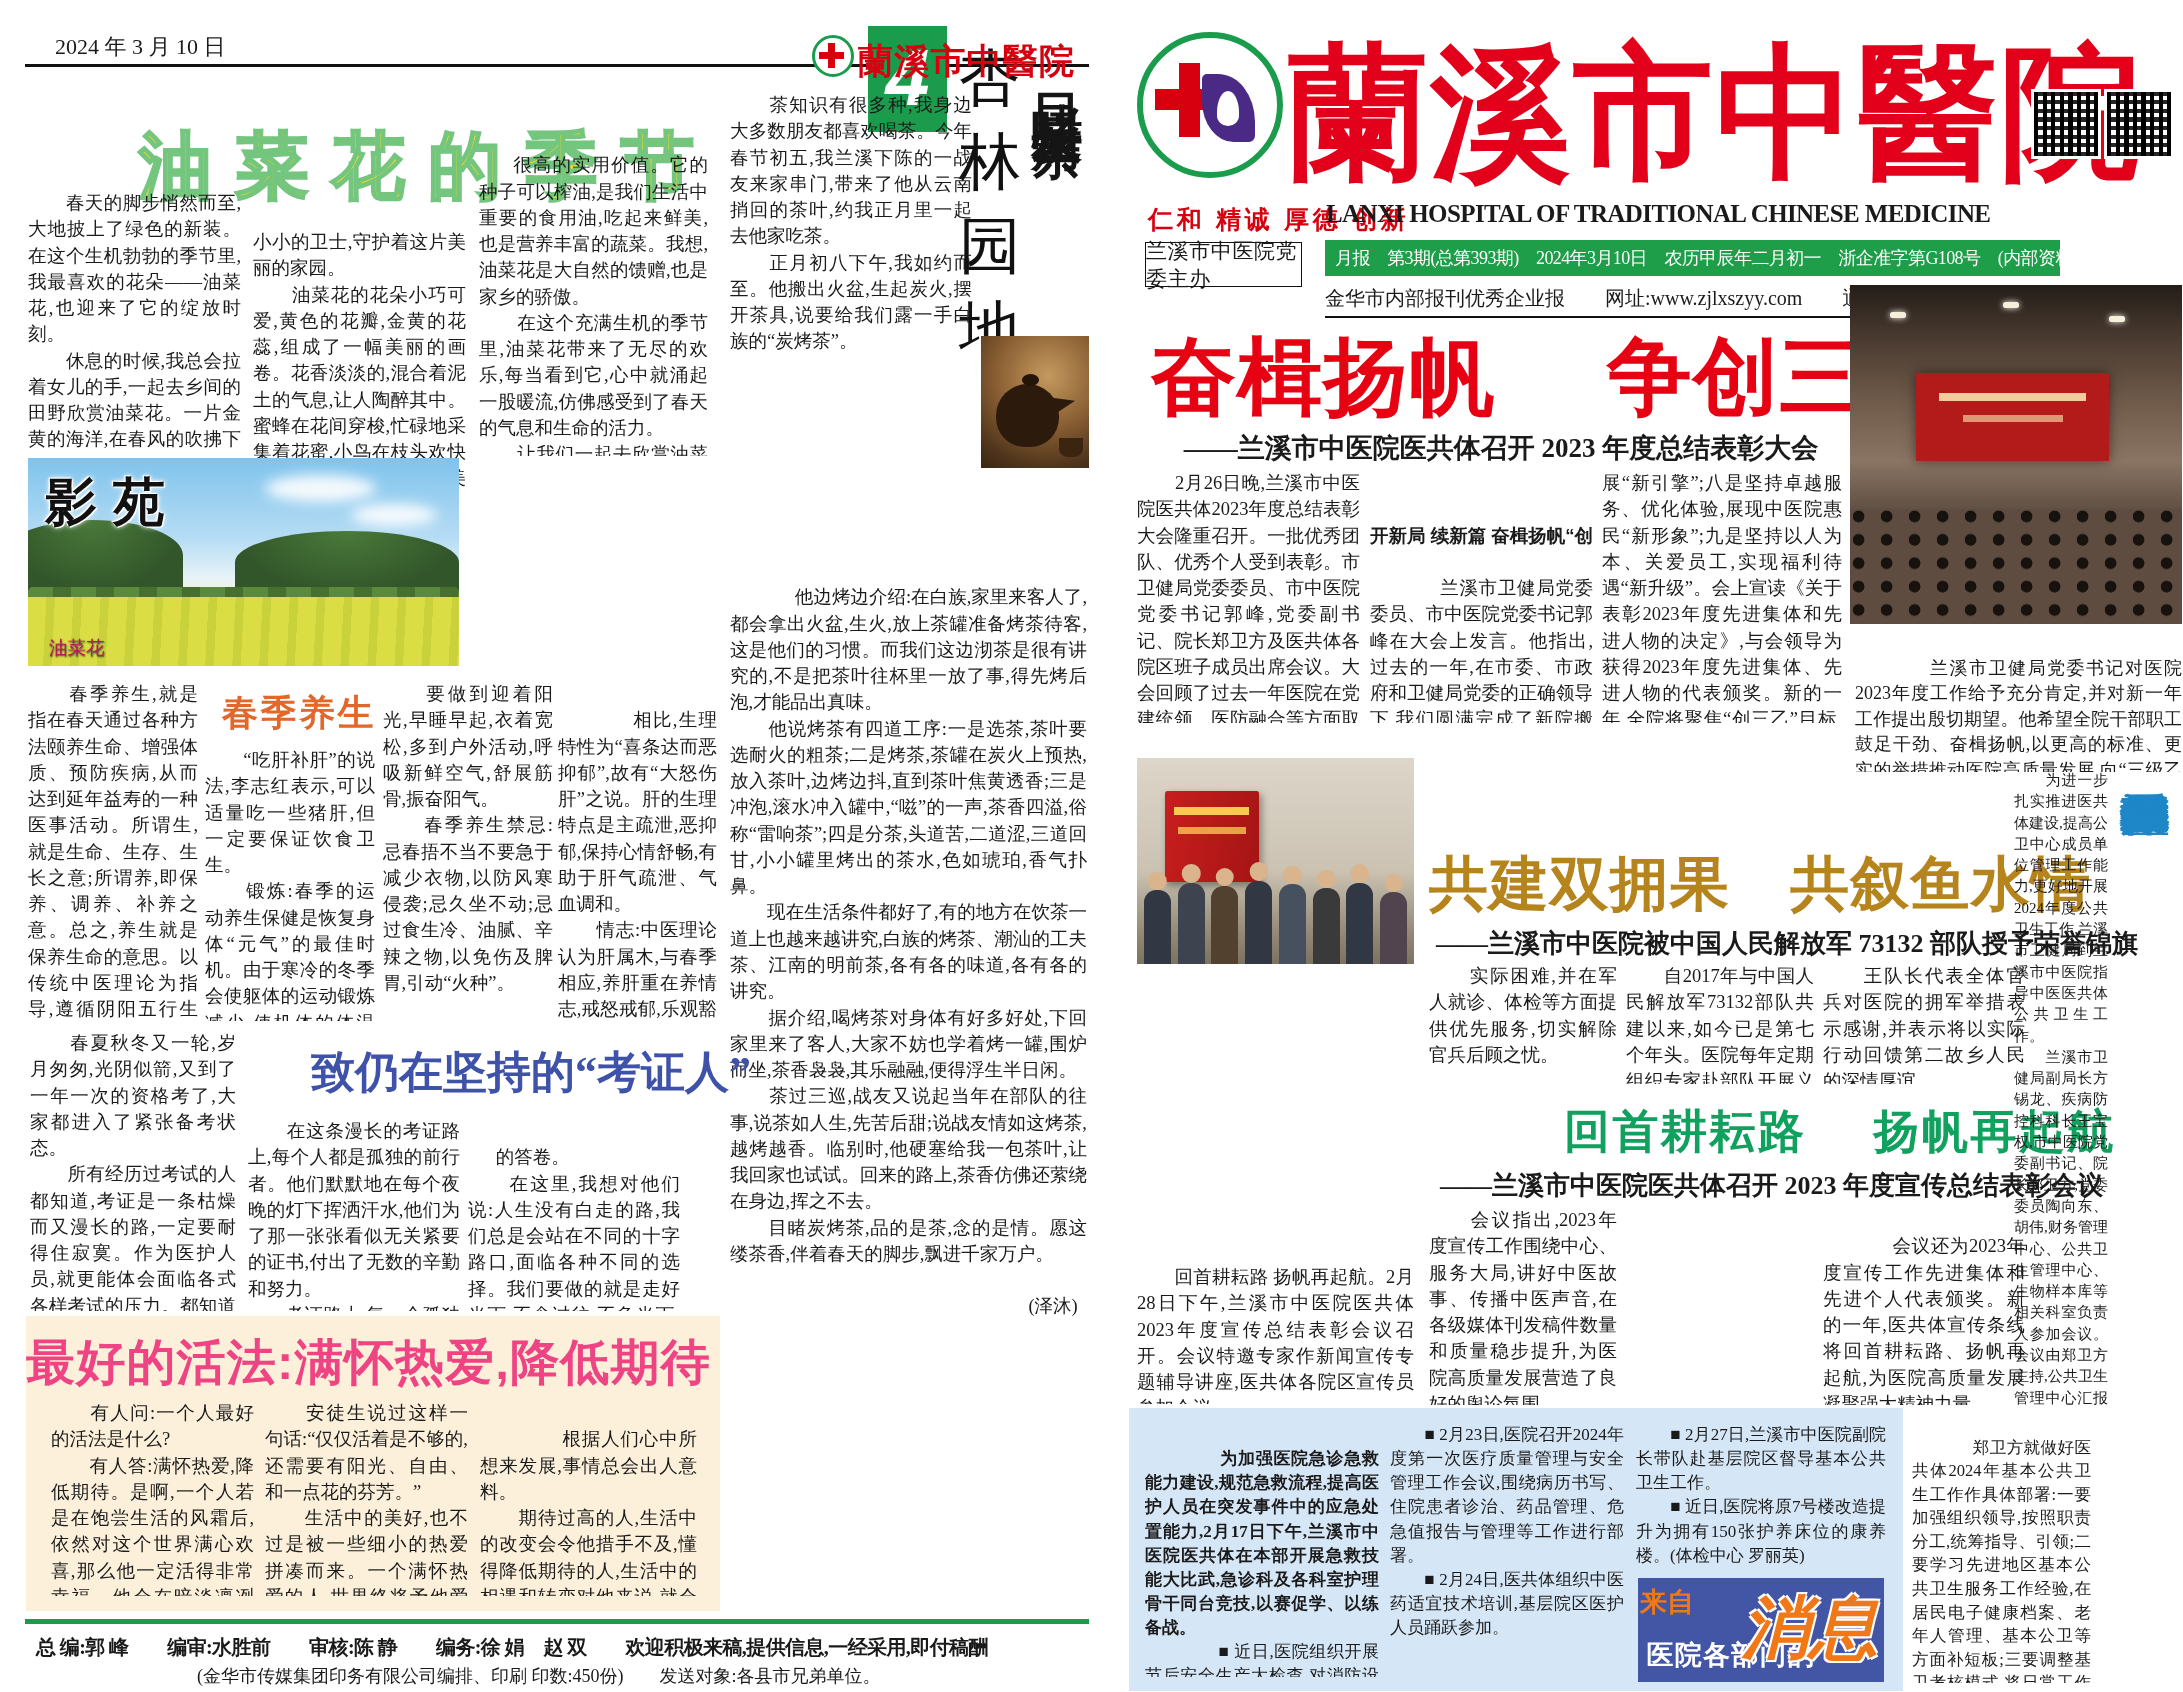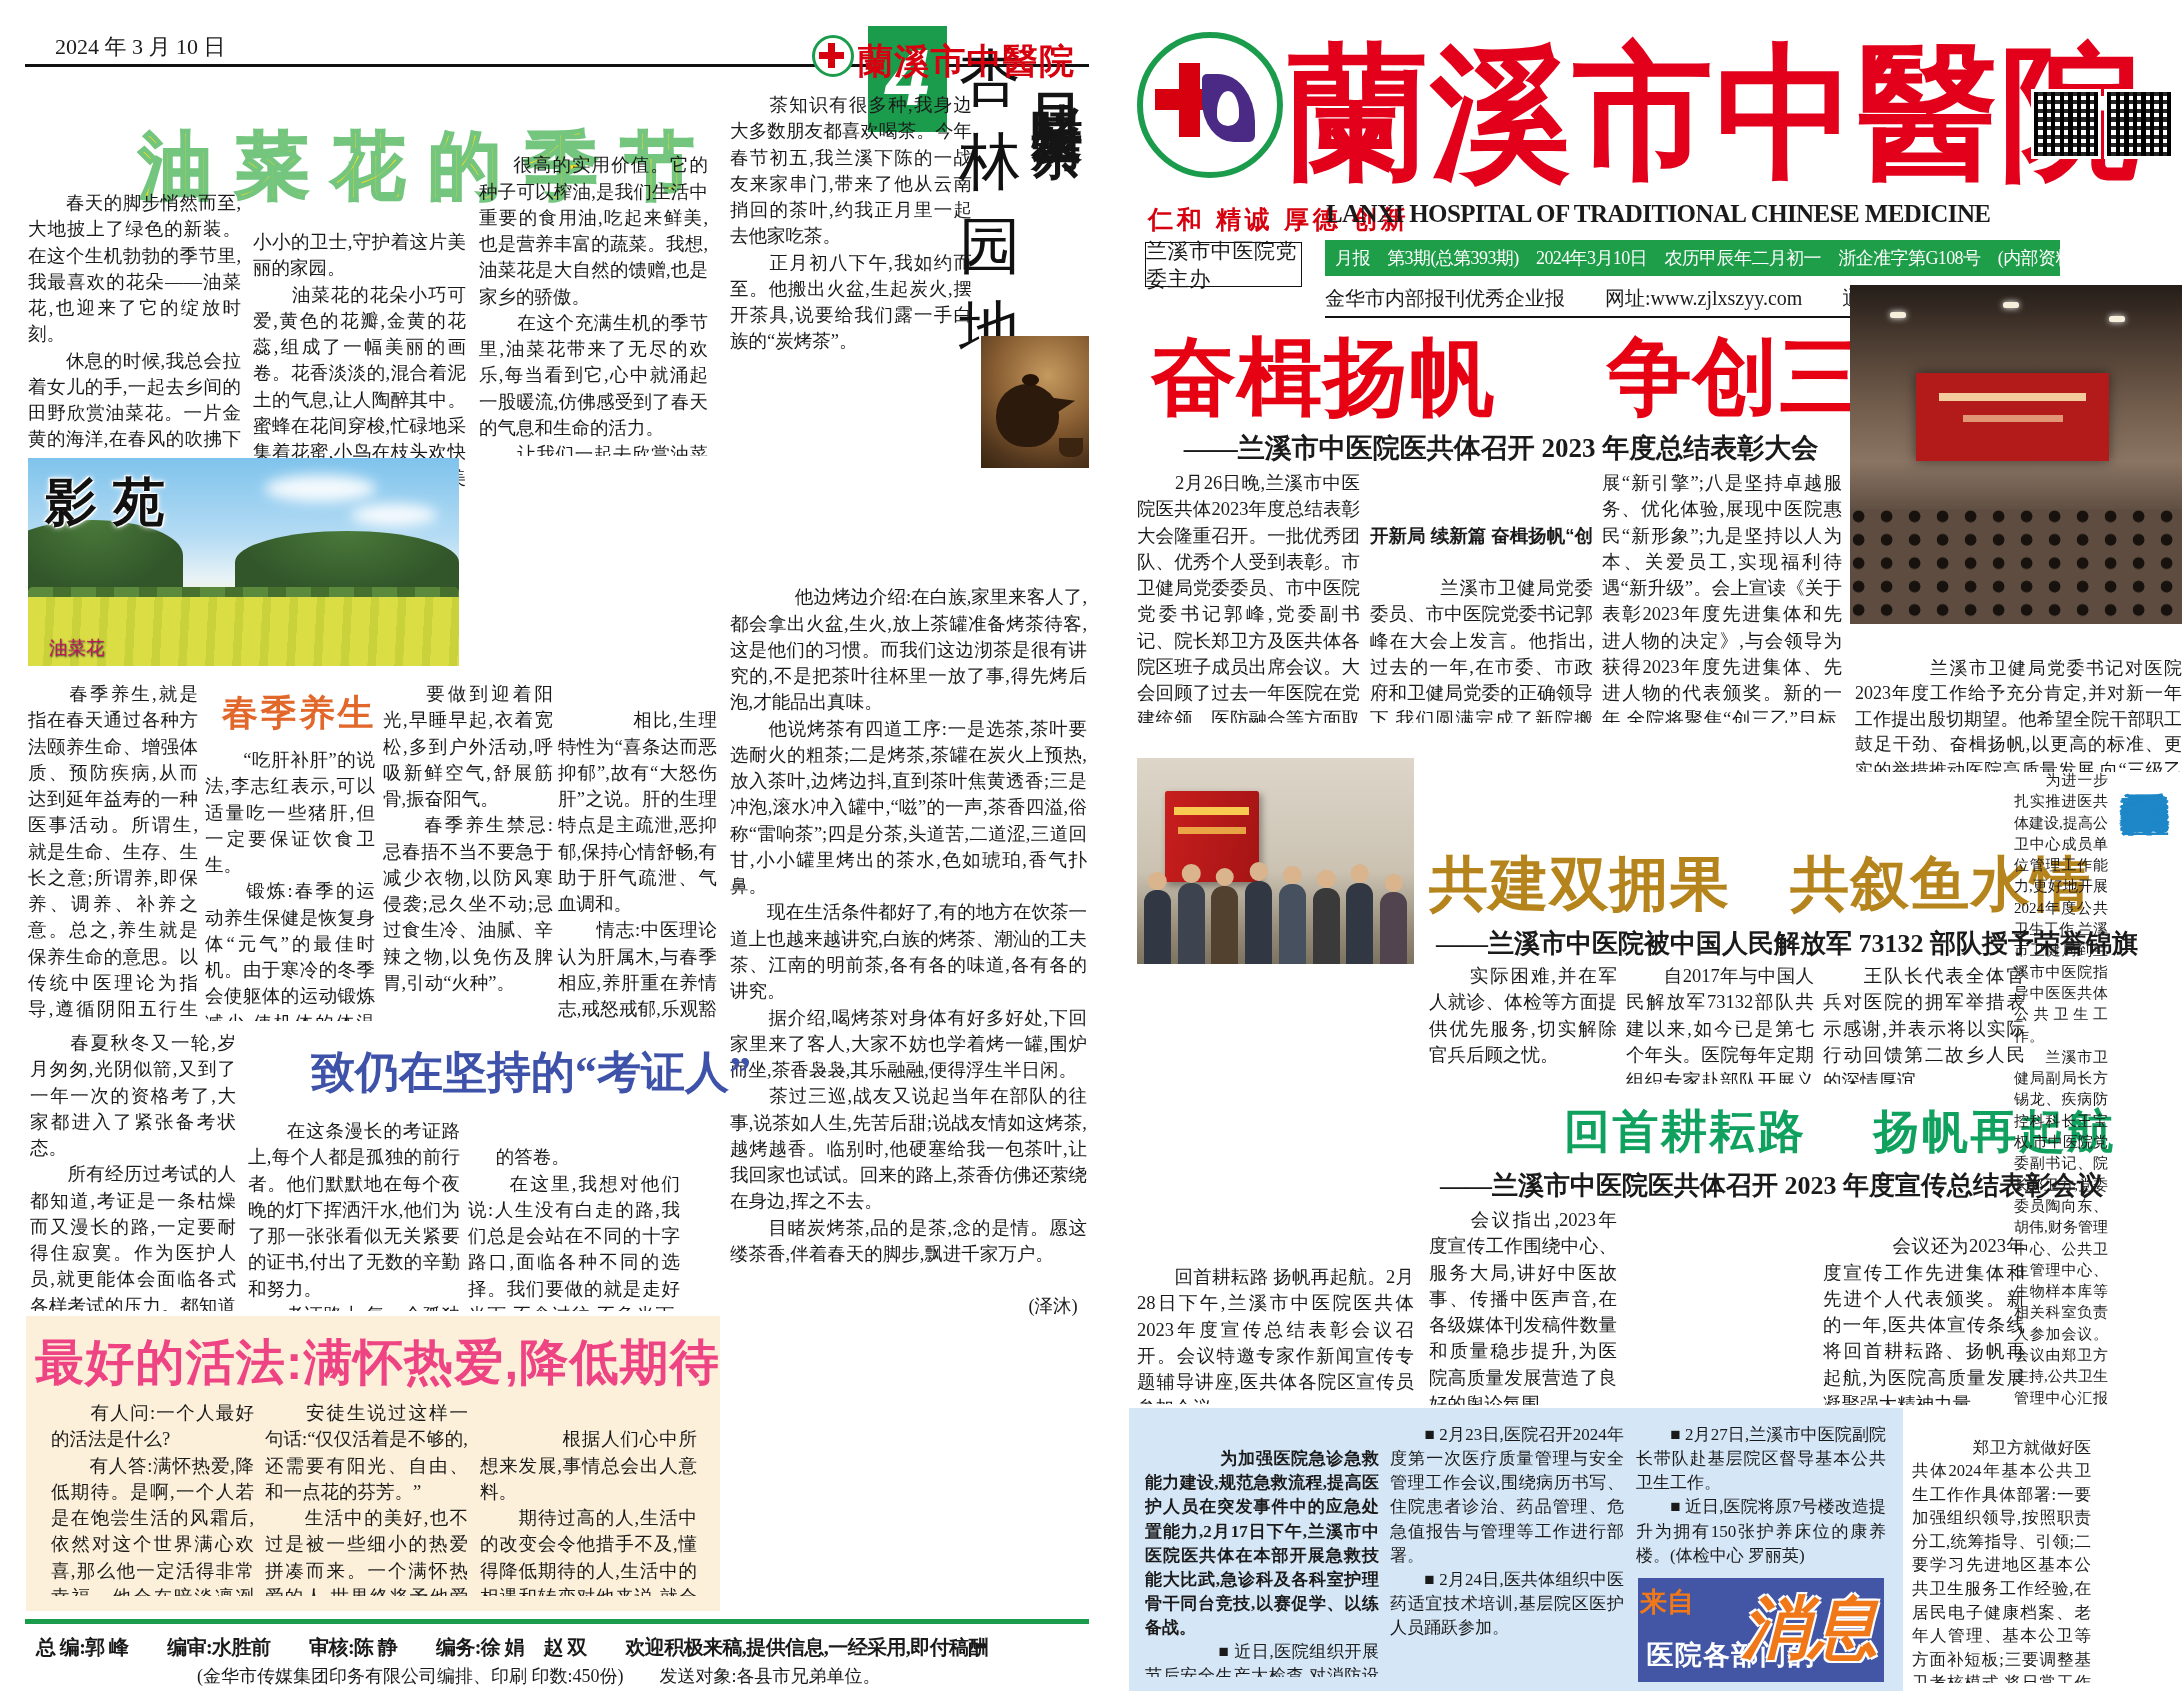--- a/index.html
+++ b/index.html
@@ -43,21 +43,21 @@
   .pot-lid{position:absolute;left:38%;bottom:62%;width:16%;height:9%;background:#241508;border-radius:50%;}
   .pot-spout{position:absolute;left:68%;bottom:44%;width:0;height:0;border-left:21px solid #2c1a0d;border-top:10px solid transparent;border-bottom:6.2px solid transparent;transform:rotate(-18deg);}
   .cup{position:absolute;right:6%;bottom:8%;width:22%;height:15%;background:#3b2410;border-radius:0 0 40% 40%;}
   
   .spring-title{position:absolute;font-size:36px;font-weight:900;color:#e2672a;letter-spacing:2.5px;
                 font-family:"DejaVu Sans","Liberation Sans",sans-serif;}
   
   .exam-title{position:absolute;font-size:44px;font-weight:bold;color:#3d52a8;white-space:nowrap;letter-spacing:0px;}
   
   .bestbox{position:absolute;left:26px;top:1316px;width:694px;height:295px;background:#fdf0da;}
-  .best-title{position:absolute;left:0;right:0;top:13.6px;text-align:right;font-size:49px;font-weight:900;color:#ee4483;
+  .best-title{position:absolute;left:0;right:0;top:13.6px;text-align:left;font-size:49px;font-weight:900;color:#ee4483;
               font-family:"Liberation Sans","DejaVu Sans",sans-serif;letter-spacing:1.2px;}
   .footer-line{position:absolute;left:25px;top:1619px;width:1064px;height:5px;background:#1b9c4d;}
   .foot1{position:absolute;left:36px;top:1634px;font-size:20px;font-weight:bold;letter-spacing:-0.6px;white-space:nowrap;}
   .foot2{position:absolute;left:197px;top:1664px;font-size:18px;white-space:nowrap;}
   
   .logo{position:absolute;left:1137px;top:32px;width:134px;height:134px;border:6.8px solid #1b9c4d;border-radius:50%;background:#fff;}
   .logo .lc1{position:absolute;left:36px;top:25px;width:21px;height:74px;background:#d7000f;}
   .logo .lc2{position:absolute;left:12.3px;top:51px;width:68px;height:21px;background:#d7000f;}
   .logo .petal{position:absolute;left:59px;top:36px;width:53px;height:68px;background:#4b2a86;border-radius:5px 70% 6.2px 60%;}
   .logo .tulip{position:absolute;left:74px;top:53px;width:22px;height:35px;background:#fff;border-radius:50% 50% 50% 50%/60% 60% 30% 30%;}

